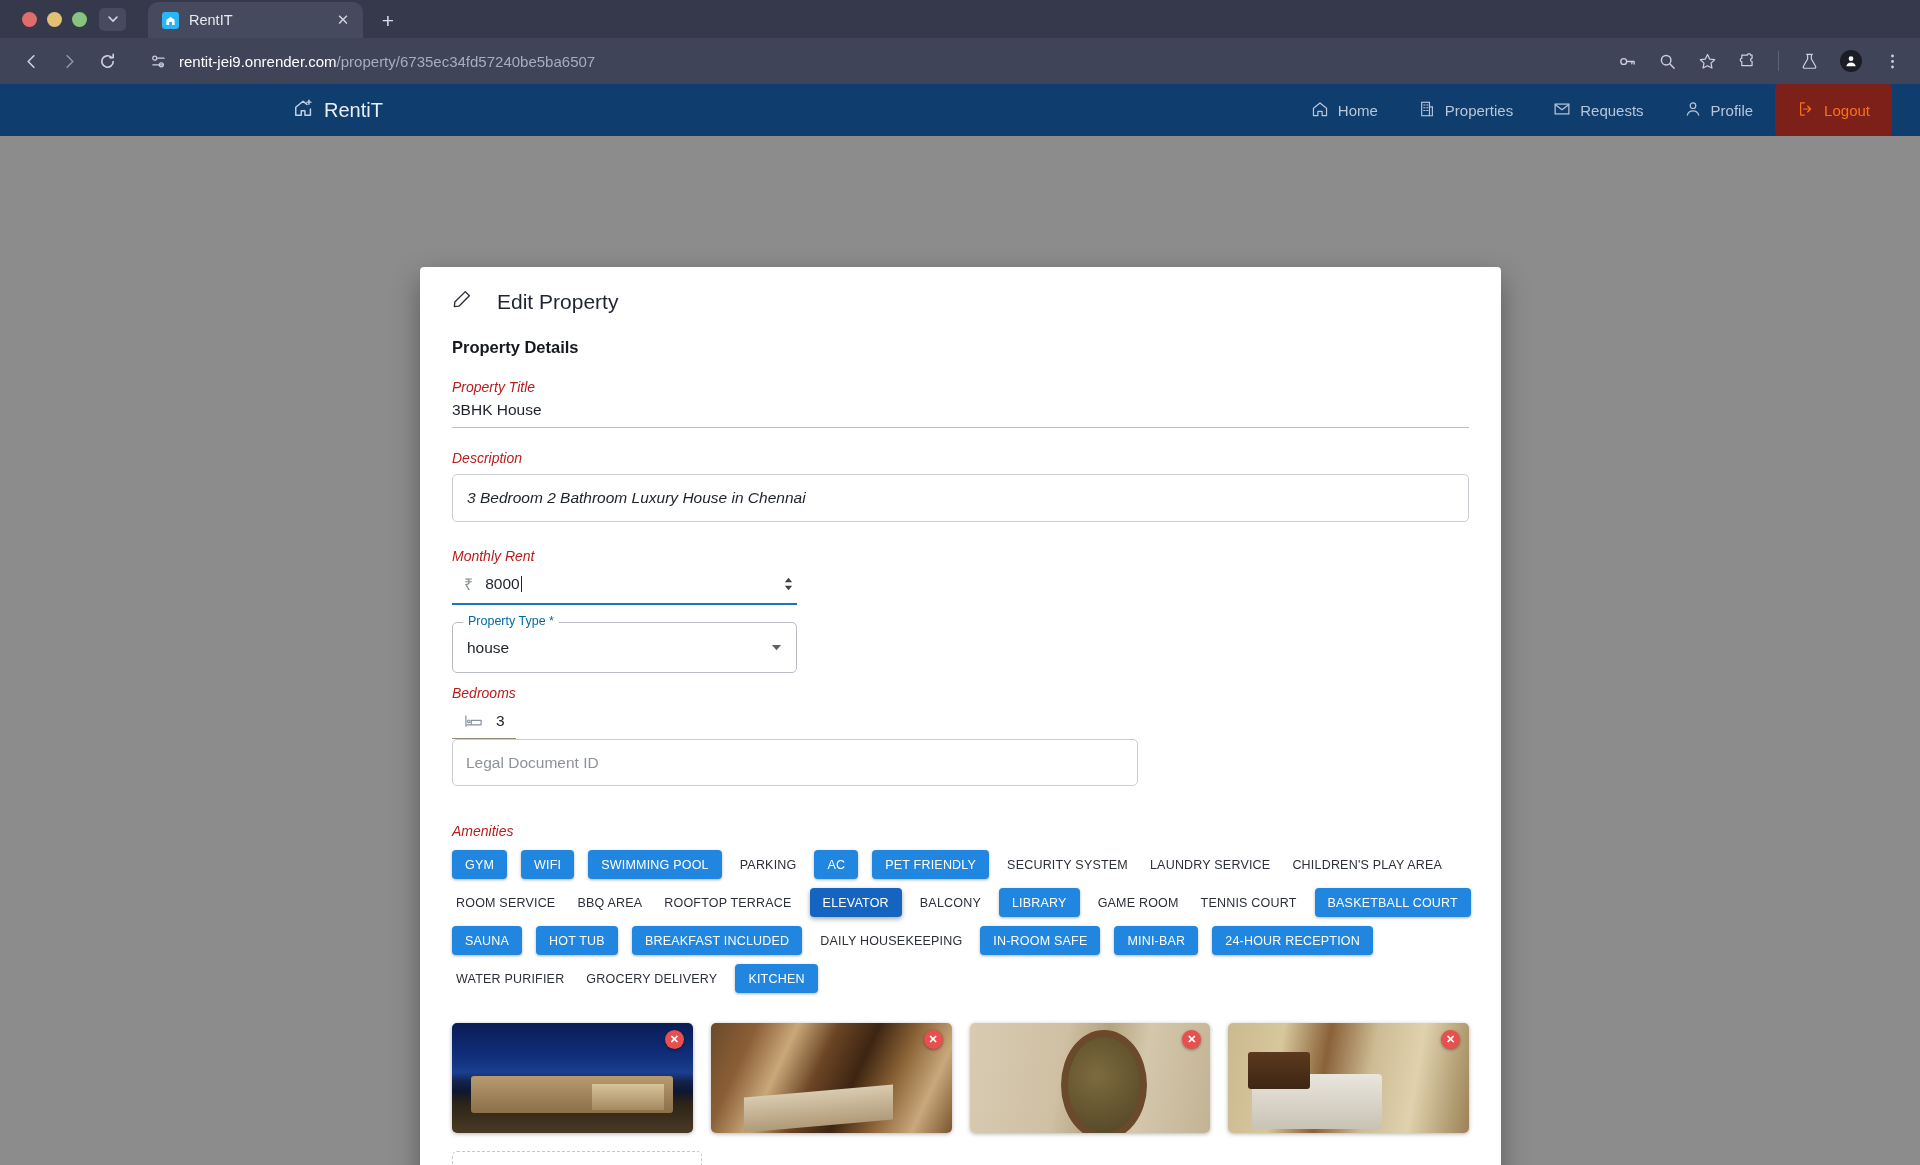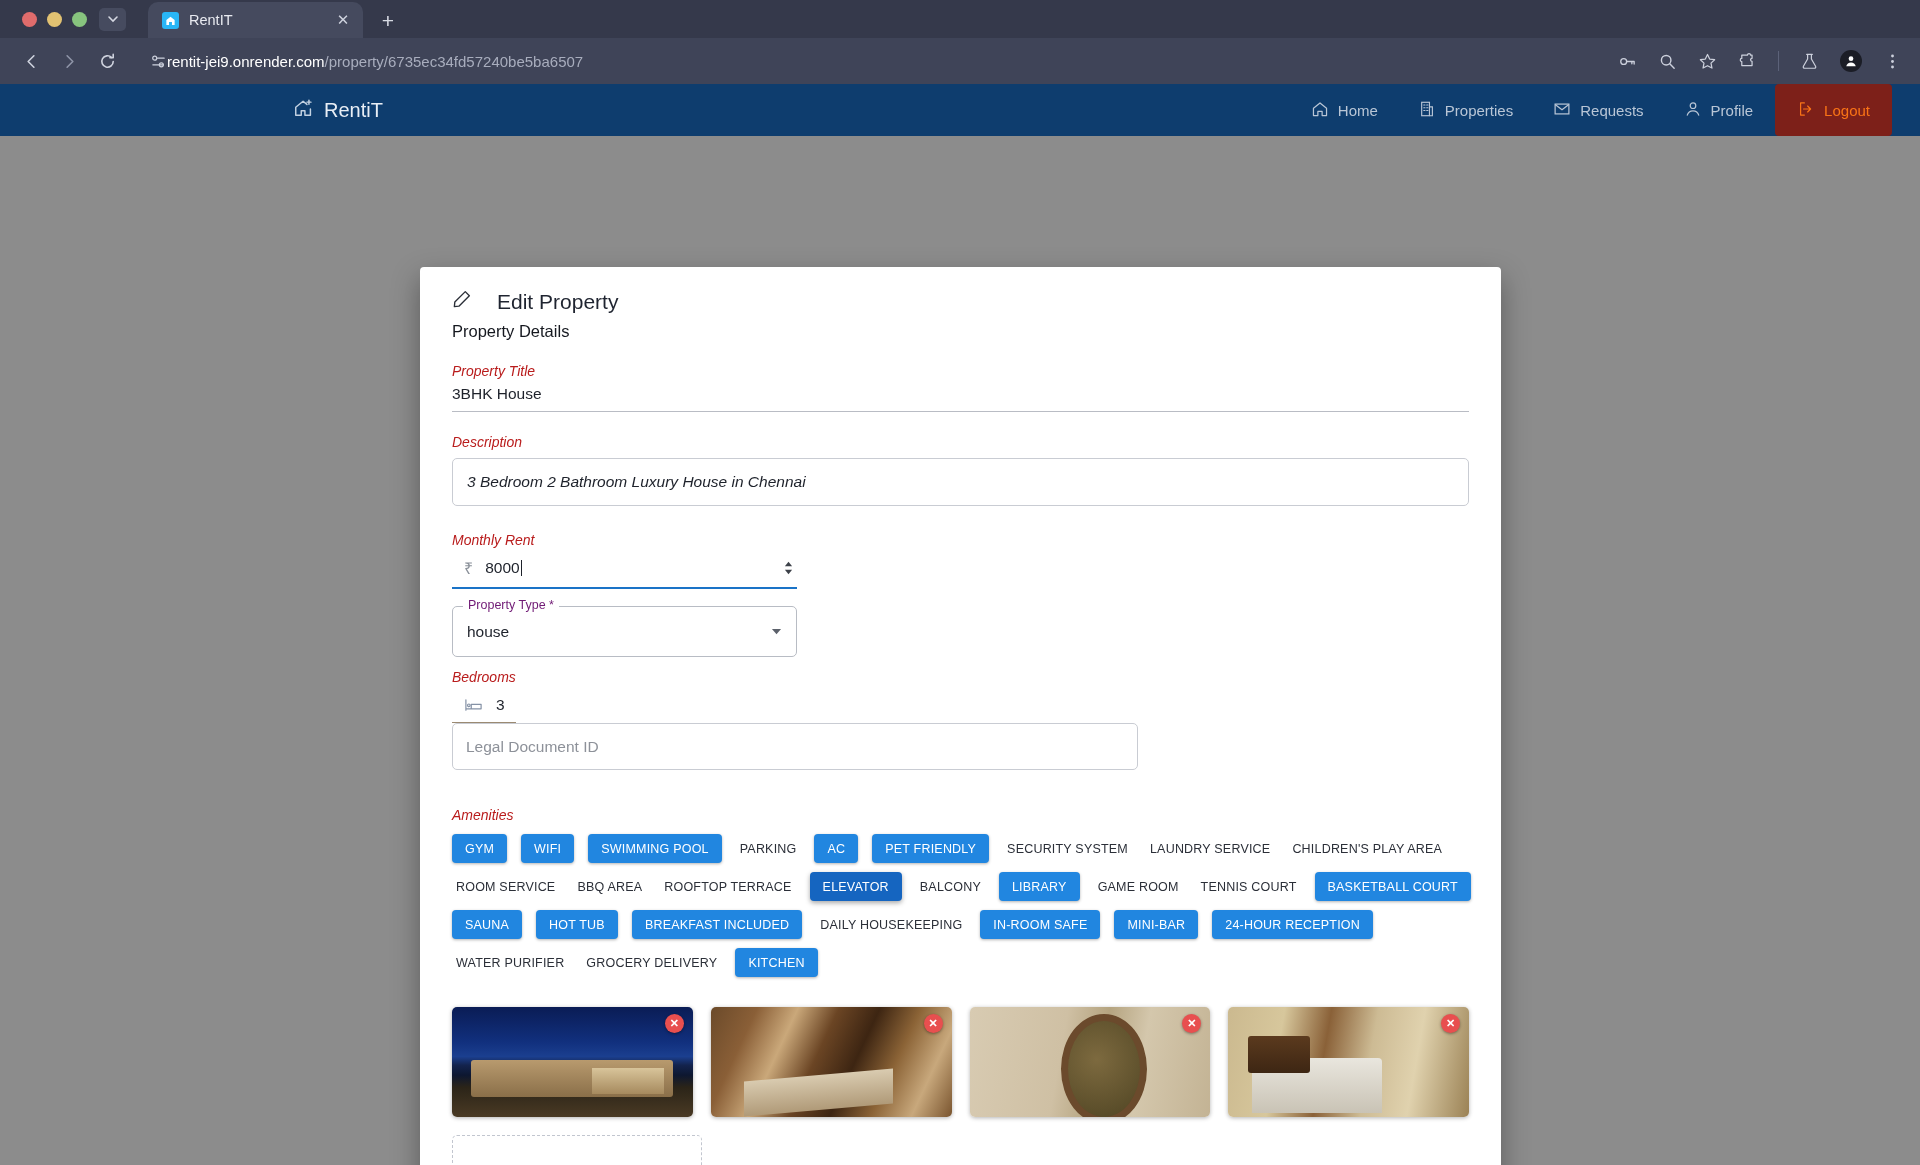--- a/index.html
+++ b/index.html
@@ -34,21 +34,21 @@
   }
   .tab-title { color: #e8eaf0; font-size: 14.5px; flex: 1; white-space: nowrap; overflow: hidden; }
   .tab-close { color: #cfd3de; font-size: 15px; width: 20px; text-align: center; }
   .new-tab { width: 34px; height: 34px; display: flex; align-items: center; justify-content: center;
              color: #d8dbe4; font-size: 21px; margin-left: 8px; }
 
   .nav-bar { height: 46px; background: #3f4458; display: flex; align-items: center; padding: 0 14px; gap: 4px; }
   .nav-btn { width: 34px; height: 34px; display: flex; align-items: center; justify-content: center; color: #cfd3de; }
   .nav-btn.disabled { color: #8f95a8; }
   .omnibox {
-    flex: 1; height: 32px; display: flex; align-items: center; 
+    flex: 1; height: 32px; display: flex; align-items: center; gap: 12px;
     padding: 0 14px; margin: 0 8px;
   }
   .omni-url { font-size: 15px; color: #e9ebf1; white-space: nowrap; }
   .omni-url .host { color: #ffffff; }
   .omni-url .path { color: #a8adbd; }
   .omni-icons { display: flex; align-items: center; gap: 21px; padding-right: 4px; }
   .omni-icons .ic { color: #ccd0dc; display: flex; align-items: center; }
   .chrome-divider { width: 1px; height: 20px; background: #5c6279; }
   .avatar-circle { width: 22px; height: 22px; border-radius: 50%; background: #1b1d26;
                    display: flex; align-items: center; justify-content: center; }
@@ -75,21 +75,21 @@
   .scrim { position: absolute; inset: 0; background: rgba(0,0,0,.45); }
 
   
   .dialog {
     position: absolute; left: 420px; top: 131px; width: 1081px; height: 954px;
     background: #fff; box-shadow: 0 11px 28px rgba(0,0,0,.35); border-radius: 4px;
     display: flex; flex-direction: column;
   }
   .dlg-content { padding: 22px 32px 0 32px; flex: 1; }
   .dlg-title { display: flex; align-items: center; gap: 25px; font-size: 21px; color: #1f2430; }
-  .section-h { font-weight: normal; font-size: 16.5px; color: #15181f; margin-top: 8px; }
+  .section-h { font-weight: bold; font-size: 16.5px; color: #15181f; margin-top: 24px; }
 
   .field-label { font-size: 14px; color: #b91c1c; font-style: italic; }
 
   .line-field { margin-top: 22px; }
   .line-field .val {
     font-size: 15.5px; color: #1e222b; padding: 6px 0 8px 0;
     border-bottom: 1px solid #b9bcc4;
   }
 
   .outline-box {
@@ -111,21 +111,21 @@
            vertical-align: -3px; margin-left: 1px; }
   .spinner { display: flex; flex-direction: column; gap: 2px; align-items: center; color: #3d4149; }
 
   .select-field { width: 345px; position: relative; margin-top: 5px; }
   .select-box {
     border: 1px solid #b8bcc4; border-radius: 5px; height: 51px;
     display: flex; align-items: center; padding: 0 14px; font-size: 15.5px; color: #1e222b;
   }
   .select-legend {
     position: absolute; top: -8px; left: 11px; background: #fff; padding: 0 5px;
-    font-size: 12.5px; color: #701a75;
+    font-size: 12.5px; color: #0369a1;
   }
   .select-arrow { margin-left: auto; color: #5c616b; font-size: 10px; }
 
   .bed-col { flex: 1; }
   .bed-input {
     display: flex; align-items: center; gap: 13px; padding: 6px 0 8px 12px;
     border-bottom: 1px solid #9b8a72; margin-top: 5px;
   }
   .bed-val { font-size: 15.5px; color: #1e222b; }
 

